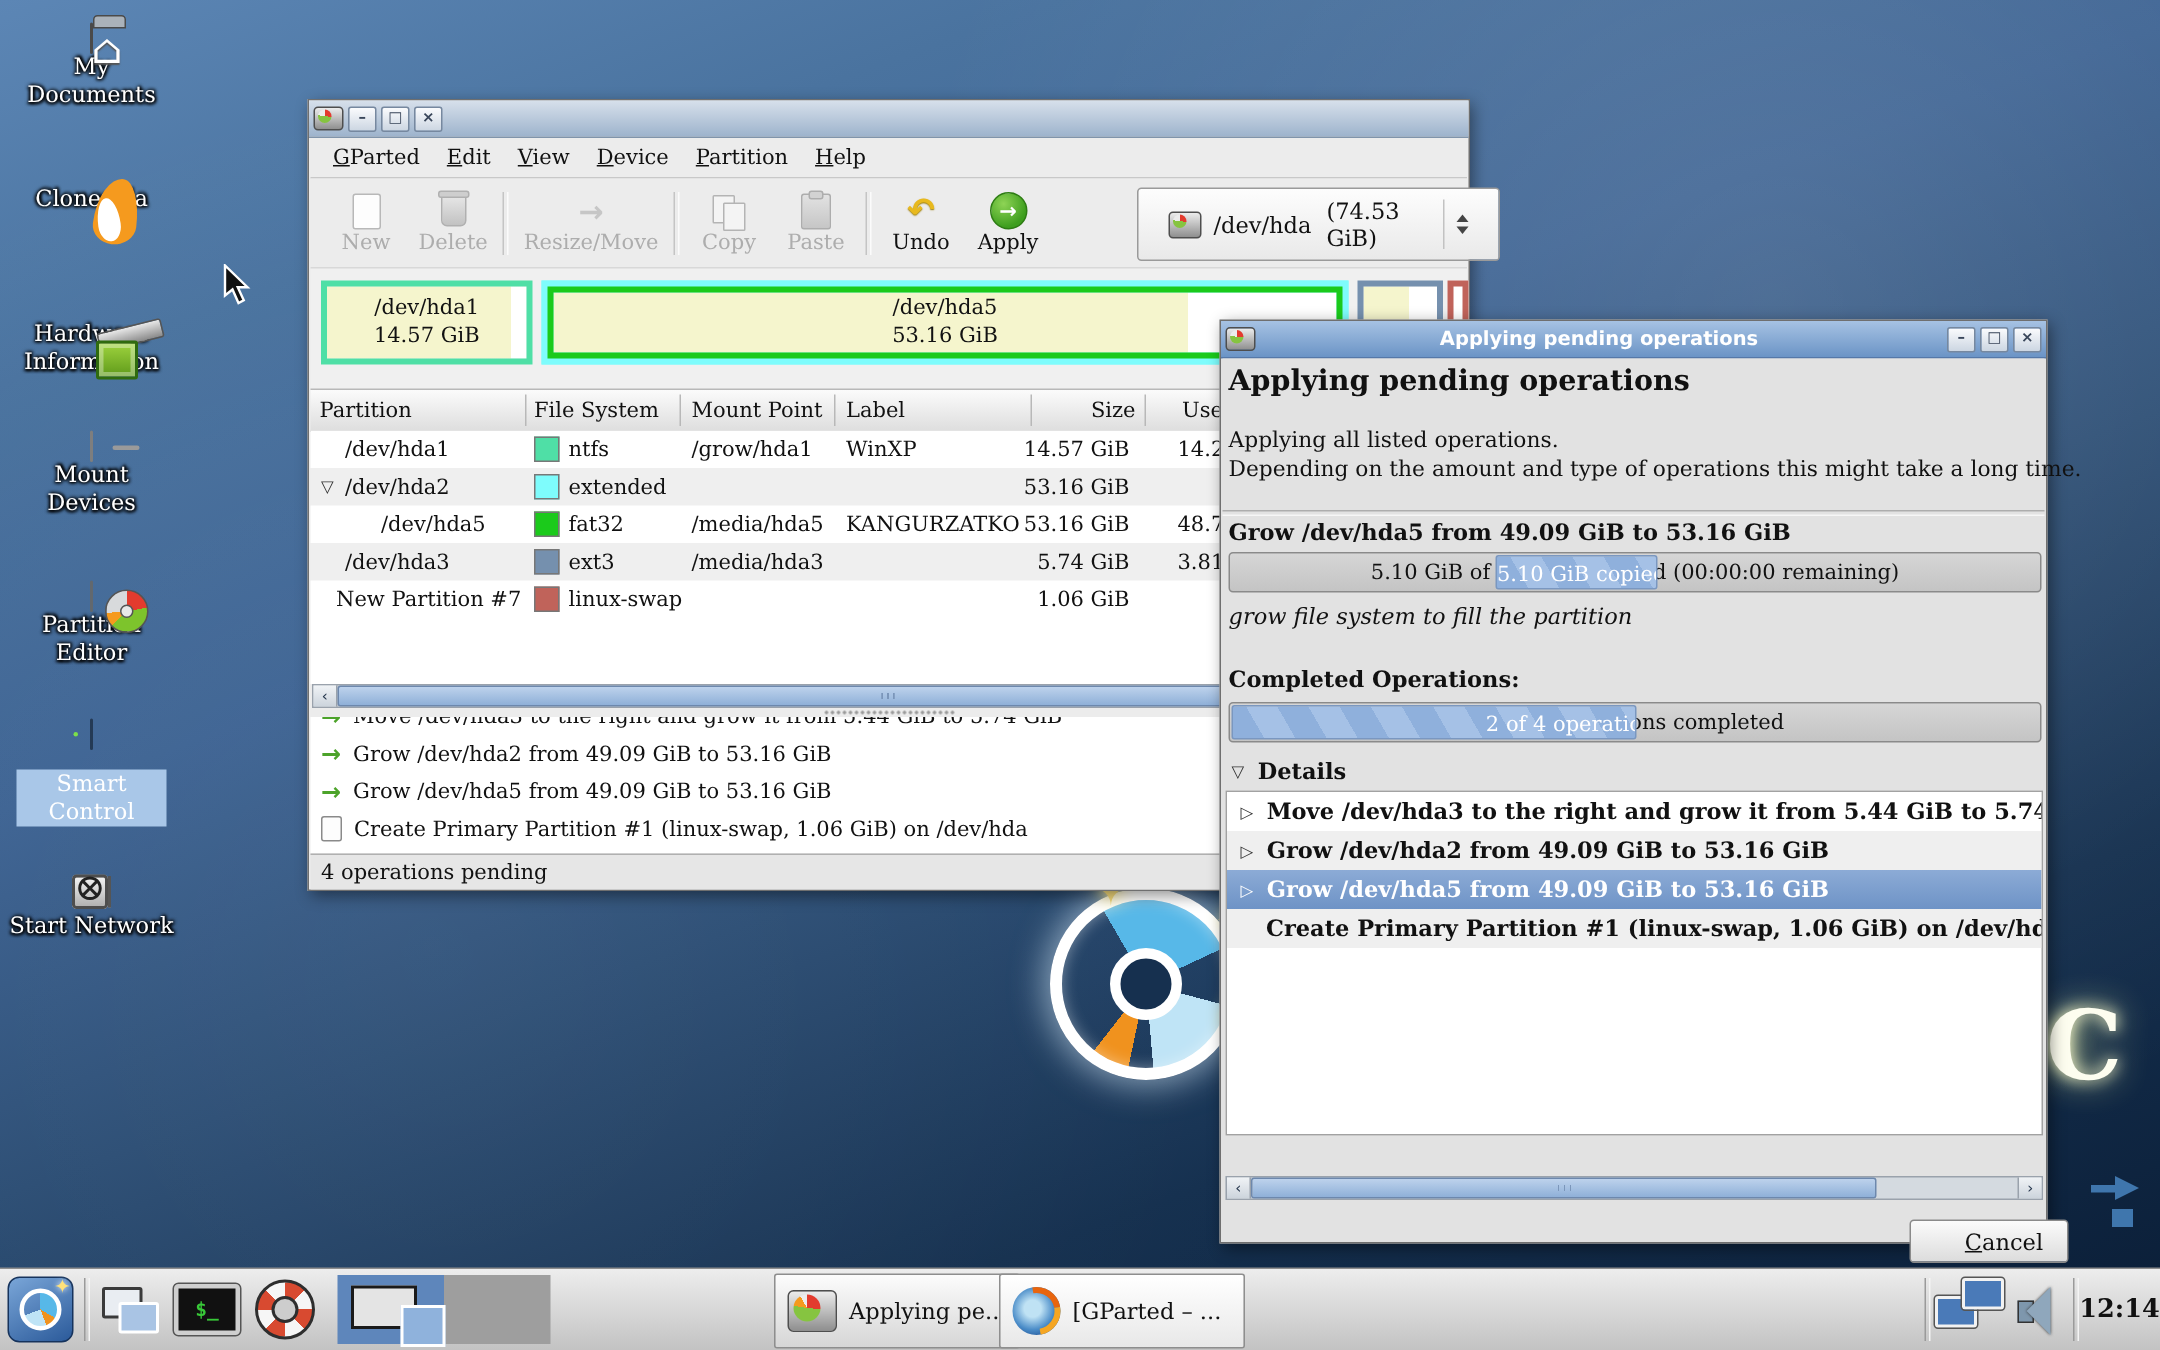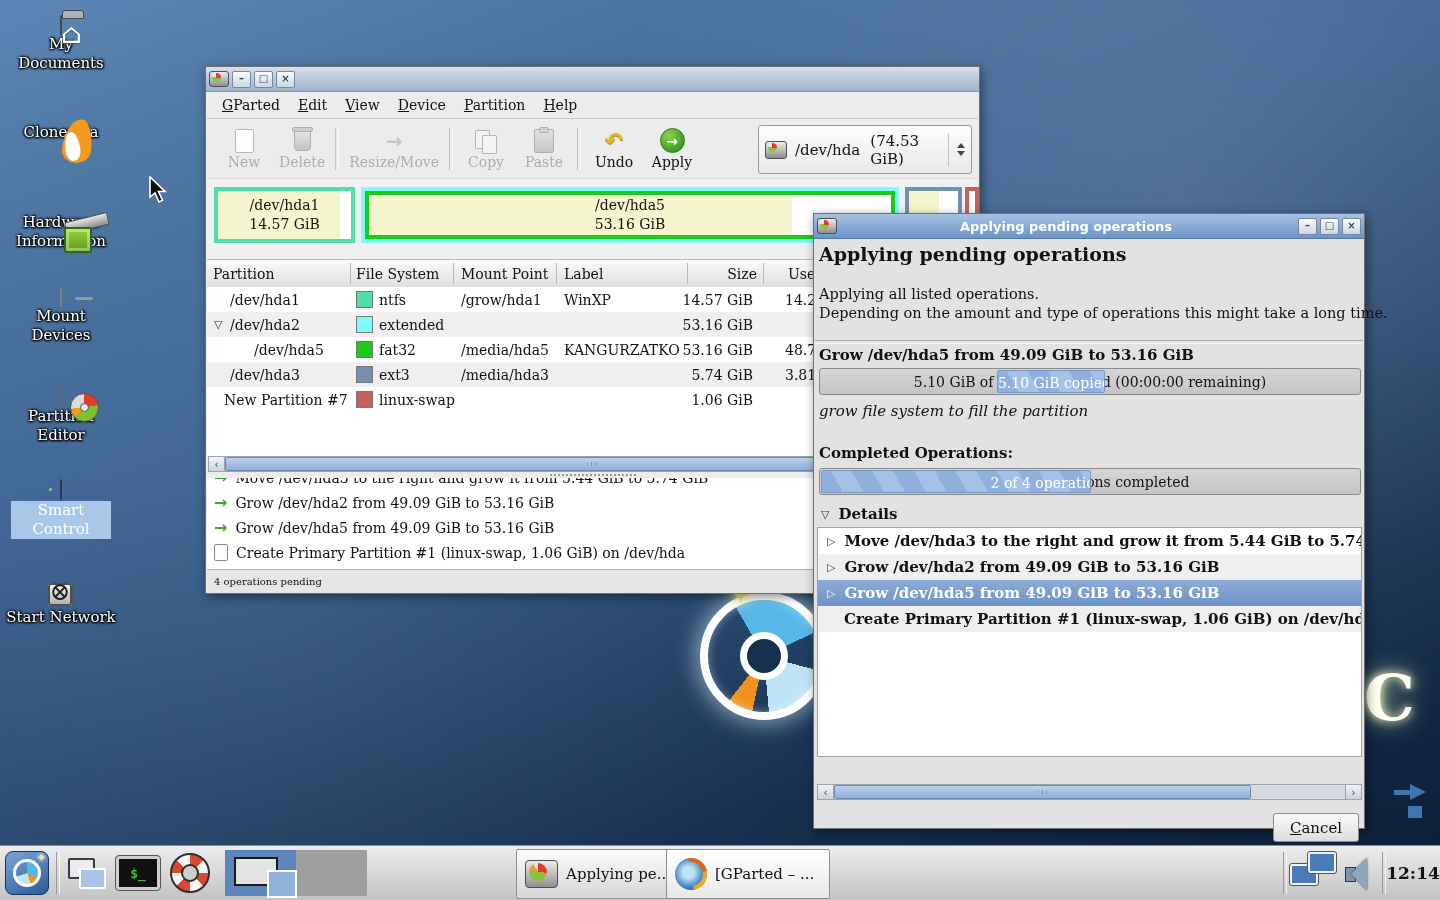--- a/index.html
+++ b/index.html
@@ -95,21 +95,21 @@
   .i-arrowg{color:#c6c6c6;font:bold 20px "DejaVu Sans",sans-serif;}
   .i-copy{position:relative;width:22px;height:22px;}
   .i-copy i{position:absolute;display:block;width:13px;height:17px;background:#f4f4f4;border:1px solid #b4b4b4;border-radius:1px;}
   .i-copy i+i{left:7px;top:5px;}
   .i-paste{width:18px;height:22px;background:linear-gradient(#e2e2e2,#c6c6c6);border:1px solid #adadad;border-radius:2px;position:relative;}
   .i-paste::before{content:"";position:absolute;left:4px;top:-3px;width:8px;height:4px;background:#d2d2d2;border:1px solid #adadad;border-radius:2px;}
   .i-undo{color:#e8b91e;font:bold 22px "DejaVu Sans",sans-serif;text-shadow:0 1px 1px #9a7a00;}
   .i-apply{width:23px;height:23px;border-radius:50%;border:1px solid #2e7d14;
     background:radial-gradient(circle at 35% 30%,#8ed455,#3e9e1e 70%);
     color:#fff;font:bold 14px "DejaVu Sans",sans-serif;display:flex;align-items:center;justify-content:center;}
-  .combo{position:absolute;display:flex;align-items:center;gap:8px;padding:0 6px;
+  .combo{position:absolute;display:flex;align-items:center;gap:8px;padding:0 20px;
     background:linear-gradient(#fdfdfd,#e9e9e9);border:1px solid #9a9a9a;border-radius:3px;font-size:15px;}
   .combo .spin{margin-left:auto;padding-left:8px;border-left:1px solid #c2c2c2;height:70%;display:flex;flex-direction:column;justify-content:center;gap:3px;}
   .tri-up{width:0;height:0;border-left:4px solid transparent;border-right:4px solid transparent;border-bottom:5px solid #444;}
   .tri-dn{width:0;height:0;border-left:4px solid transparent;border-right:4px solid transparent;border-top:5px solid #444;}
 
   .vispane{position:absolute;left:1px;right:1px;background:#f0f0f0;border-top:1px solid #d8d8d8;}
   .pblock{position:absolute;top:8px;height:56px;box-sizing:border-box;display:flex;flex-direction:column;align-items:center;justify-content:center;font-size:14px;line-height:19px;}
   .pblock .inner{position:absolute;inset:0;}
 
   .ptable-head{position:absolute;left:1px;right:1px;height:27px;background:linear-gradient(#fbfbfb,#dedede);border-top:1px solid #b8b8b8;border-bottom:1px solid #a8a8a8;font-size:14px;}
@@ -128,21 +128,21 @@
   .sthumb::after{content:"";position:absolute;left:50%;top:4px;bottom:4px;width:9px;transform:translateX(-50%);
     background:repeating-linear-gradient(90deg,#7b96ba 0 1px,transparent 1px 4px);}
   .phandle{position:absolute;height:6px;display:flex;align-items:center;justify-content:center;}
   .phandle i{display:block;width:88px;height:4px;
     background:radial-gradient(circle,#9a9a9a 1px,transparent 1.2px);background-size:4px 4px;}
 
   .ops{position:absolute;left:1px;right:1px;background:#fff;overflow:hidden;}
   .op-row{height:25px;display:flex;align-items:center;gap:8px;padding-left:7px;font-size:14px;white-space:nowrap;}
   .op-arrow{color:#4ca32a;font:bold 16px "DejaVu Sans",sans-serif;line-height:1;}
   .statusbar{position:absolute;left:1px;right:1px;height:23px;background:#e6e6e6;border-top:1px solid #b0b0b0;
-    display:flex;align-items:center;padding-left:7px;font-size:10px;}
+    display:flex;align-items:center;padding-left:7px;font-size:14px;}
 
   
   .dlg-body{position:absolute;left:1px;right:1px;top:25px;bottom:1px;background:#e2e2e2;}
   .bold15{font-weight:bold;font-size:15px;white-space:nowrap;}
   .groove{position:absolute;left:0;right:0;height:2px;border-top:1px solid #adadad;border-bottom:1px solid #f6f6f6;}
   .pbar{position:absolute;height:27px;background:linear-gradient(#d6d6d6,#c4c4c4);border:1px solid #8a8a8a;border-radius:3px;box-sizing:border-box;}
   .pbar .ptxt{position:absolute;left:0;top:0;width:540px;height:25px;display:flex;align-items:center;justify-content:center;
     font-size:14px;color:#111;white-space:pre;}
   .pfill{position:absolute;top:1px;bottom:1px;overflow:hidden;border:1px solid #7a97c0;border-radius:2px;box-sizing:border-box;
     background:repeating-linear-gradient(60deg,#8fb0dc 0 18px,#a5c1e6 18px 36px);}
@@ -245,21 +245,21 @@
   </div>
   <div class="abs dicon" style="left:1px;top:388px;z-index:2;">
     <span class="icwrap"><span class="ic-drivep"></span></span>
     <div class="dlabel">
         <div>Partition</div>
         <div>Editor</div>
       </div>
   </div>
   <div class="abs dicon" style="left:1px;top:480px;z-index:2;">
     <span class="icwrap"><span class="ic-drived"></span></span>
-    <div class="dlabel sel" style="width:100px;margin:2px auto 0;">
+    <div class="dlabel sel" style="width:100px;margin:14px auto 0;">
         <div>Smart</div>
         <div>Control</div>
       </div>
   </div>
   <div class="abs dicon" style="left:1px;top:576px;z-index:2;">
     <span class="icwrap"><span class="ic-monitor"><span class="scr">⊗</span></span><span class="ic-monstand"></span></span>
     <div class="dlabel">
         <div>Start Network</div>
       </div>
   </div>
@@ -505,21 +505,21 @@
           <span>Create Primary Partition #1 (linux-swap, 1.06 GiB) on /dev/hda</span>
         </div>
       </div>
 
       <div class="hscroll" style="left:2px;width:545px;top:545px;">
         <span class="sbtn l">‹</span>
         <span class="sbtn r">›</span>
         <span class="sthumb" style="left:16px;width:417px;"></span>
       </div>
 
-      <div class="btn" style="left:458px;top:574px;width:84px;height:27px;">
+      <div class="btn" style="left:458px;top:574px;width:84px;height:27px;padding-left:20px;">
         <span class="mn">Cancel</span>
       </div>
     </div>
   </div>
 
   <div class="taskbar" style="z-index:10;">
     <div class="tb-item" style="left:3px;width:48px;">
       <span class="pmlogo">
           <span class="sp">✦</span>
         </span>

